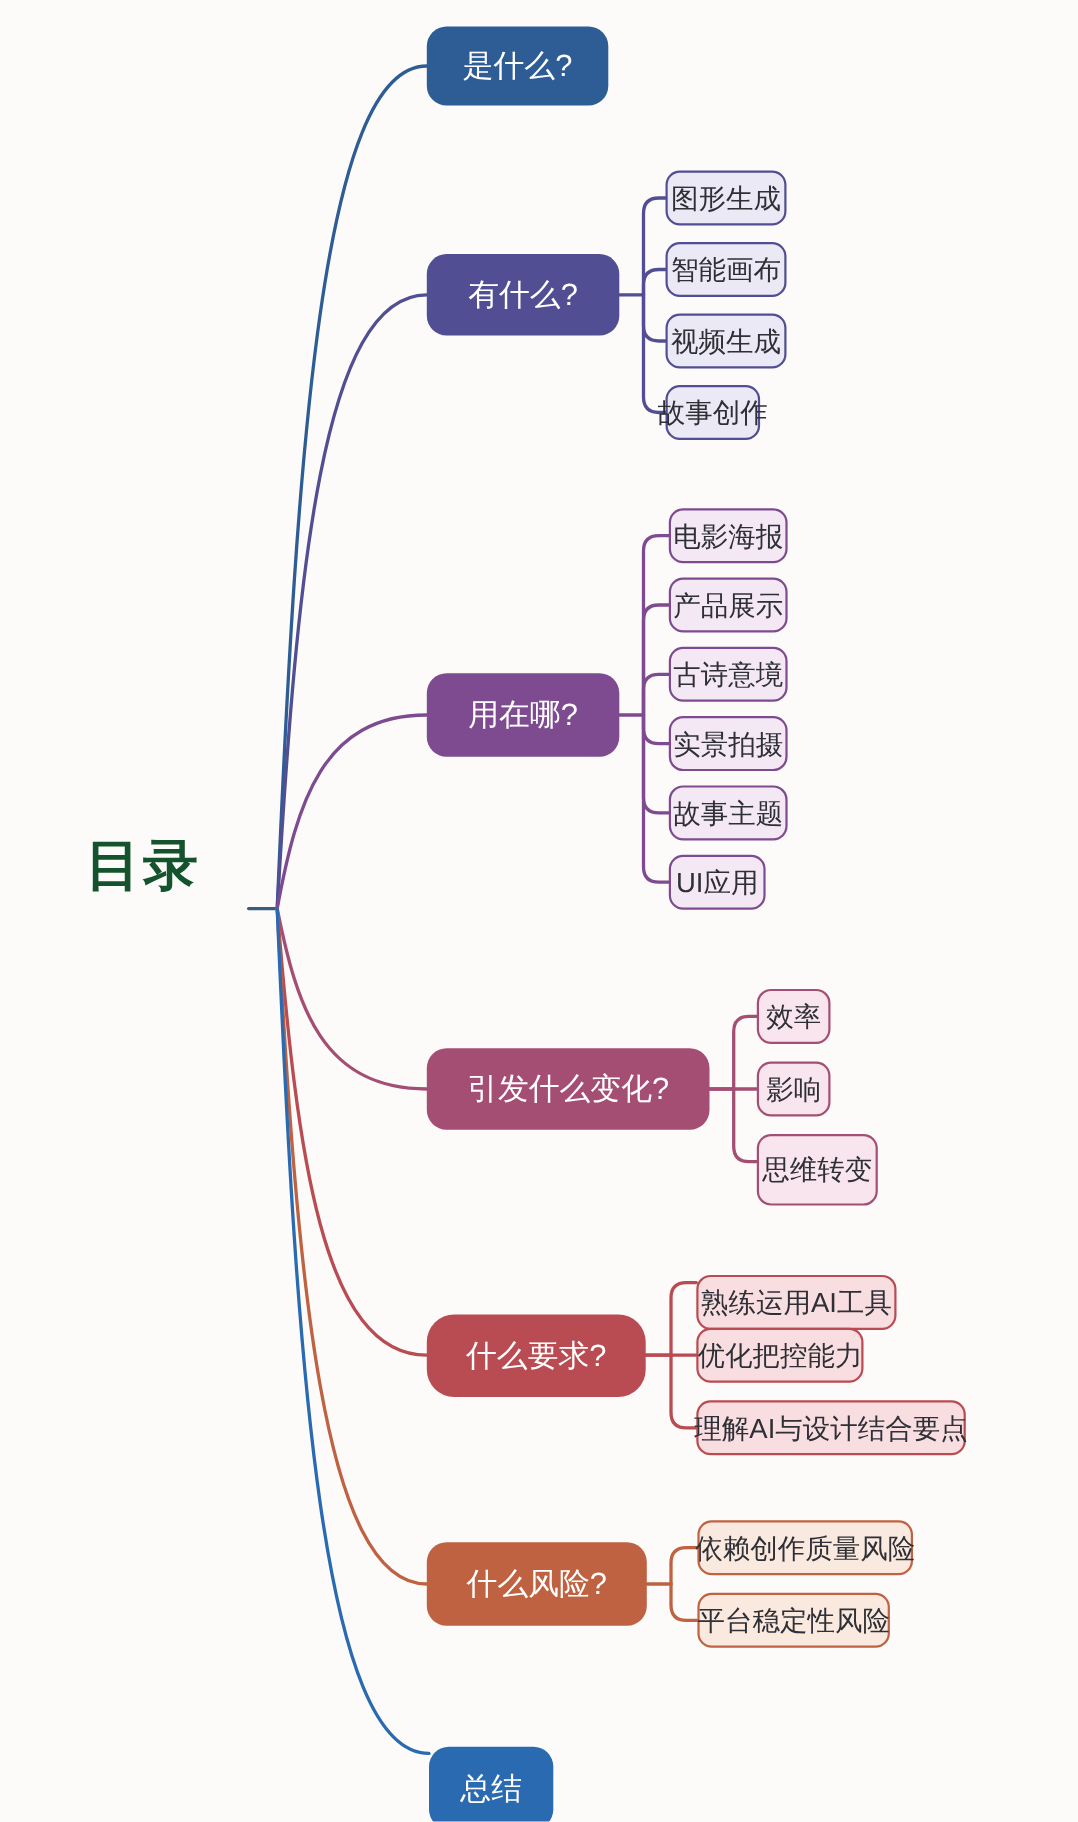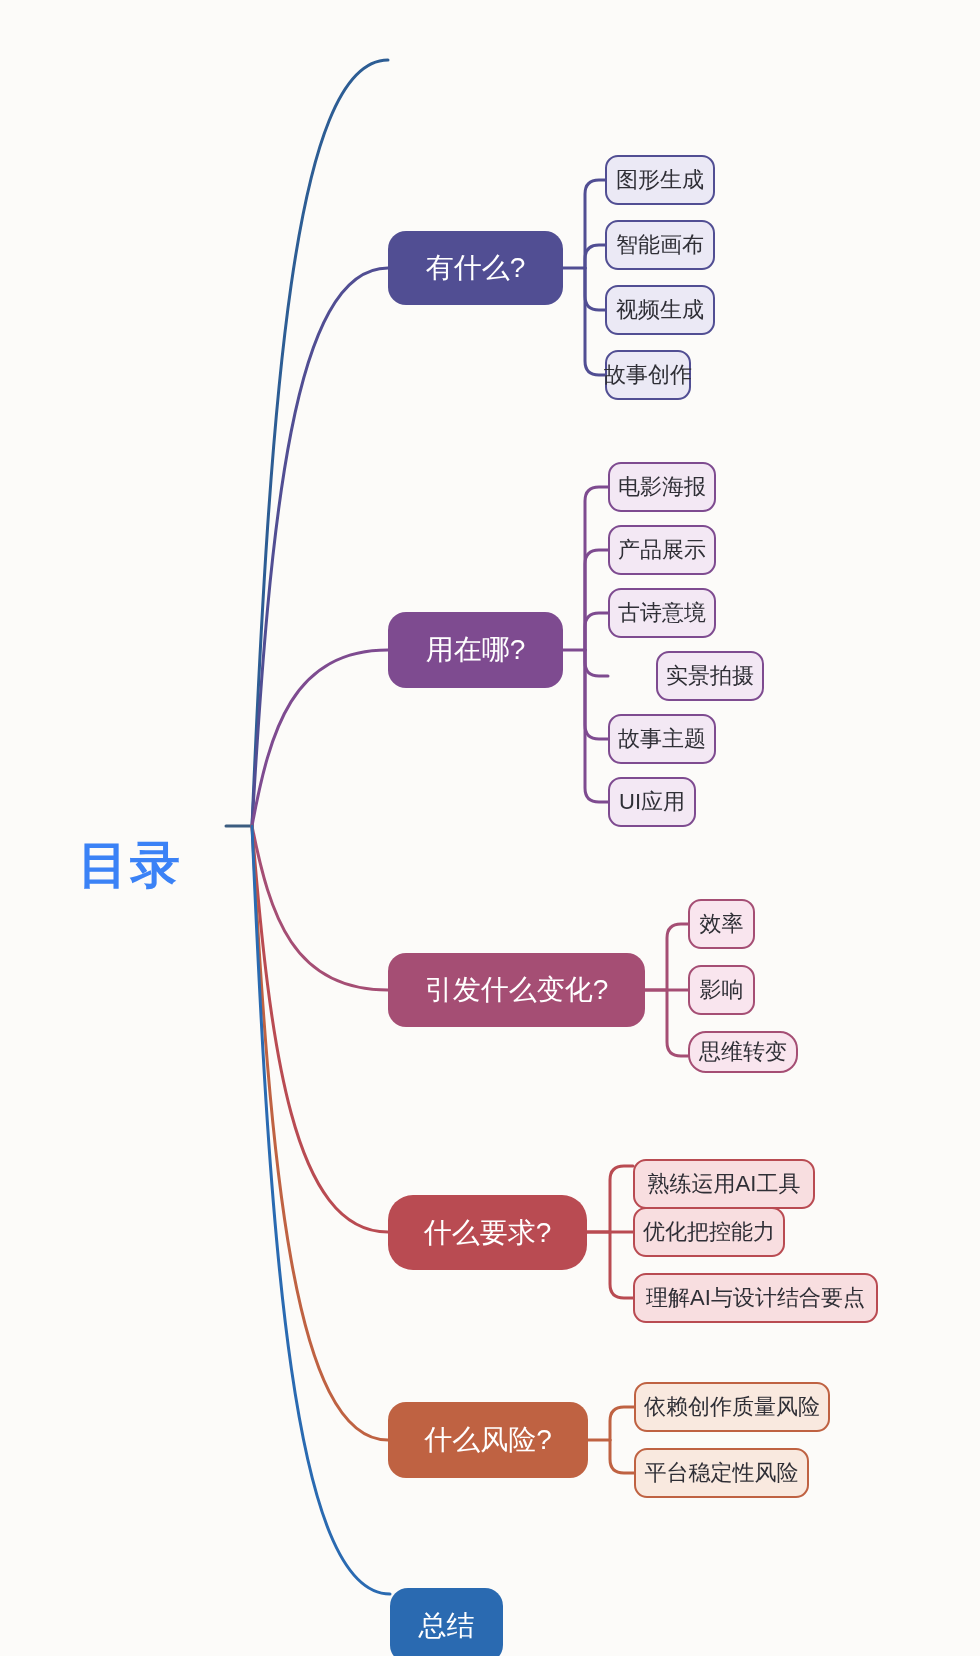--- a/index.html
+++ b/index.html
@@ -7,41 +7,41 @@
     width:980px;height:1656px;
     background:#fcfbf9;
     font-family:"Liberation Sans","DejaVu Sans",sans-serif;
     overflow:hidden;
   }
   .canvas{position:relative;width:980px;height:1656px;}
   .edges{position:absolute;left:0;top:0;}
   .edges path{fill:none;stroke-linecap:round;stroke-width:3px;}
 
   .root-label{
-    position:absolute;left:66px;top:836px;width:128px;height:58px;
+    position:absolute;left:66px;top:758px;width:128px;height:58px;
     display:flex;align-items:center;justify-content:center;
-    font-size:50px;font-weight:700;color:#3b82f6;letter-spacing:2px;
+    font-size:50px;font-weight:700;color:#14532d;letter-spacing:2px;
   }
 
   .bnode{
     position:absolute;display:flex;align-items:center;justify-content:center;
     color:#ffffff;font-size:28px;border-radius:18px;
     box-sizing:border-box;white-space:nowrap;
   }
   .b1{background:#2d5d94;}
   .b2{background:#514e93;}
   .b3{background:#7e4b90;}
   .b4{background:#a54e74;}
   .b5{background:#b94b52;}
   .b6{background:#bf6242;}
   .b7{background:#2a6ab1;margin-top:31px;}
 
   .cnode{
     position:absolute;display:flex;align-items:center;justify-content:center;
-    font-size:22px;color:#2f2f36;border-radius:13px;
+    font-size:25px;color:#2f2f36;border-radius:13px;
     border:2.5px solid;box-sizing:border-box;white-space:nowrap;
   }
   .g2{border-color:#514e93;background:#ebe9f5;}
   .g3{border-color:#7e4b90;background:#f3e8f4;}
   .g4{border-color:#a54e74;background:#f9e5ee;}
   .g5{border-color:#b94b52;background:#f8dee0;}
   .g6{border-color:#bf6242;background:#f9e9df;}
 </style>
 </head>
 <body>
@@ -84,20 +84,21 @@
     <path d="M587,1232 H633" stroke="#b94b52"></path>
     <path d="M610,1232 V1284 Q610,1298 624,1298 H633" stroke="#b94b52"></path>
 
     <path d="M587,1440 H610" stroke="#bf6242"></path>
     <path d="M610,1440 V1421 Q610,1407 624,1407 H634" stroke="#bf6242"></path>
     <path d="M610,1440 V1459 Q610,1473 624,1473 H634" stroke="#bf6242"></path>
   </svg>
 
   <div class="root-label">目录</div>
 
+  <div class="bnode b1" style="left:388px;top:24px;width:165px;height:72px;">是什么?</div>
 
   <div class="bnode b2" style="left:388px;top:231px;width:175px;height:74px;">有什么?</div>
 
   <div class="bnode b3" style="left:388px;top:612px;width:175px;height:76px;">用在哪?</div>
 
   <div class="bnode b4" style="left:388px;top:953px;width:257px;height:74px;">引发什么变化?</div>
 
   <div class="bnode b5" style="left:388px;top:1195px;width:199px;height:75px;border-radius:25px;">什么要求?</div>
 
   <div class="bnode b6" style="left:388px;top:1402px;width:200px;height:76px;">什么风险?</div>
@@ -105,27 +106,27 @@
   <div class="bnode b7" style="left:390px;top:1557px;width:113px;height:75px;">总结</div>
 
   <div class="cnode g2" style="left:605px;top:155px;width:110px;height:50px;">图形生成</div>
   <div class="cnode g2" style="left:605px;top:220px;width:110px;height:50px;">智能画布</div>
   <div class="cnode g2" style="left:605px;top:285px;width:110px;height:50px;">视频生成</div>
   <div class="cnode g2" style="left:605px;top:350px;width:86px;height:50px;">故事创作</div>
 
   <div class="cnode g3" style="left:608px;top:462px;width:108px;height:50px;">电影海报</div>
   <div class="cnode g3" style="left:608px;top:525px;width:108px;height:50px;">产品展示</div>
   <div class="cnode g3" style="left:608px;top:588px;width:108px;height:50px;">古诗意境</div>
-  <div class="cnode g3" style="left:608px;top:651px;width:108px;height:50px;margin-left:48px;">实景拍摄</div>
+  <div class="cnode g3" style="left:608px;top:651px;width:108px;height:50px;">实景拍摄</div>
   <div class="cnode g3" style="left:608px;top:714px;width:108px;height:50px;">故事主题</div>
   <div class="cnode g3" style="left:608px;top:777px;width:88px;height:50px;">UI应用</div>
 
   <div class="cnode g4" style="left:688px;top:899px;width:67px;height:50px;">效率</div>
   <div class="cnode g4" style="left:688px;top:965px;width:67px;height:50px;">影响</div>
-  <div class="cnode g4" style="left:688px;top:1031px;width:110px;height:42px;border-radius:18px;">思维转变</div>
+  <div class="cnode g4" style="left:688px;top:1031px;width:110px;height:65px;">思维转变</div>
 
   <div class="cnode g5" style="left:633px;top:1141px;width:182px;height:50px;margin-top:18px;">熟练运用AI工具</div>
   <div class="cnode g5" style="left:633px;top:1207px;width:152px;height:50px;">优化把控能力</div>
   <div class="cnode g5" style="left:633px;top:1273px;width:245px;height:50px;">理解AI与设计结合要点</div>
 
   <div class="cnode g6" style="left:634px;top:1382px;width:196px;height:50px;">依赖创作质量风险</div>
   <div class="cnode g6" style="left:634px;top:1448px;width:175px;height:50px;">平台稳定性风险</div>
 
 </div>
 

